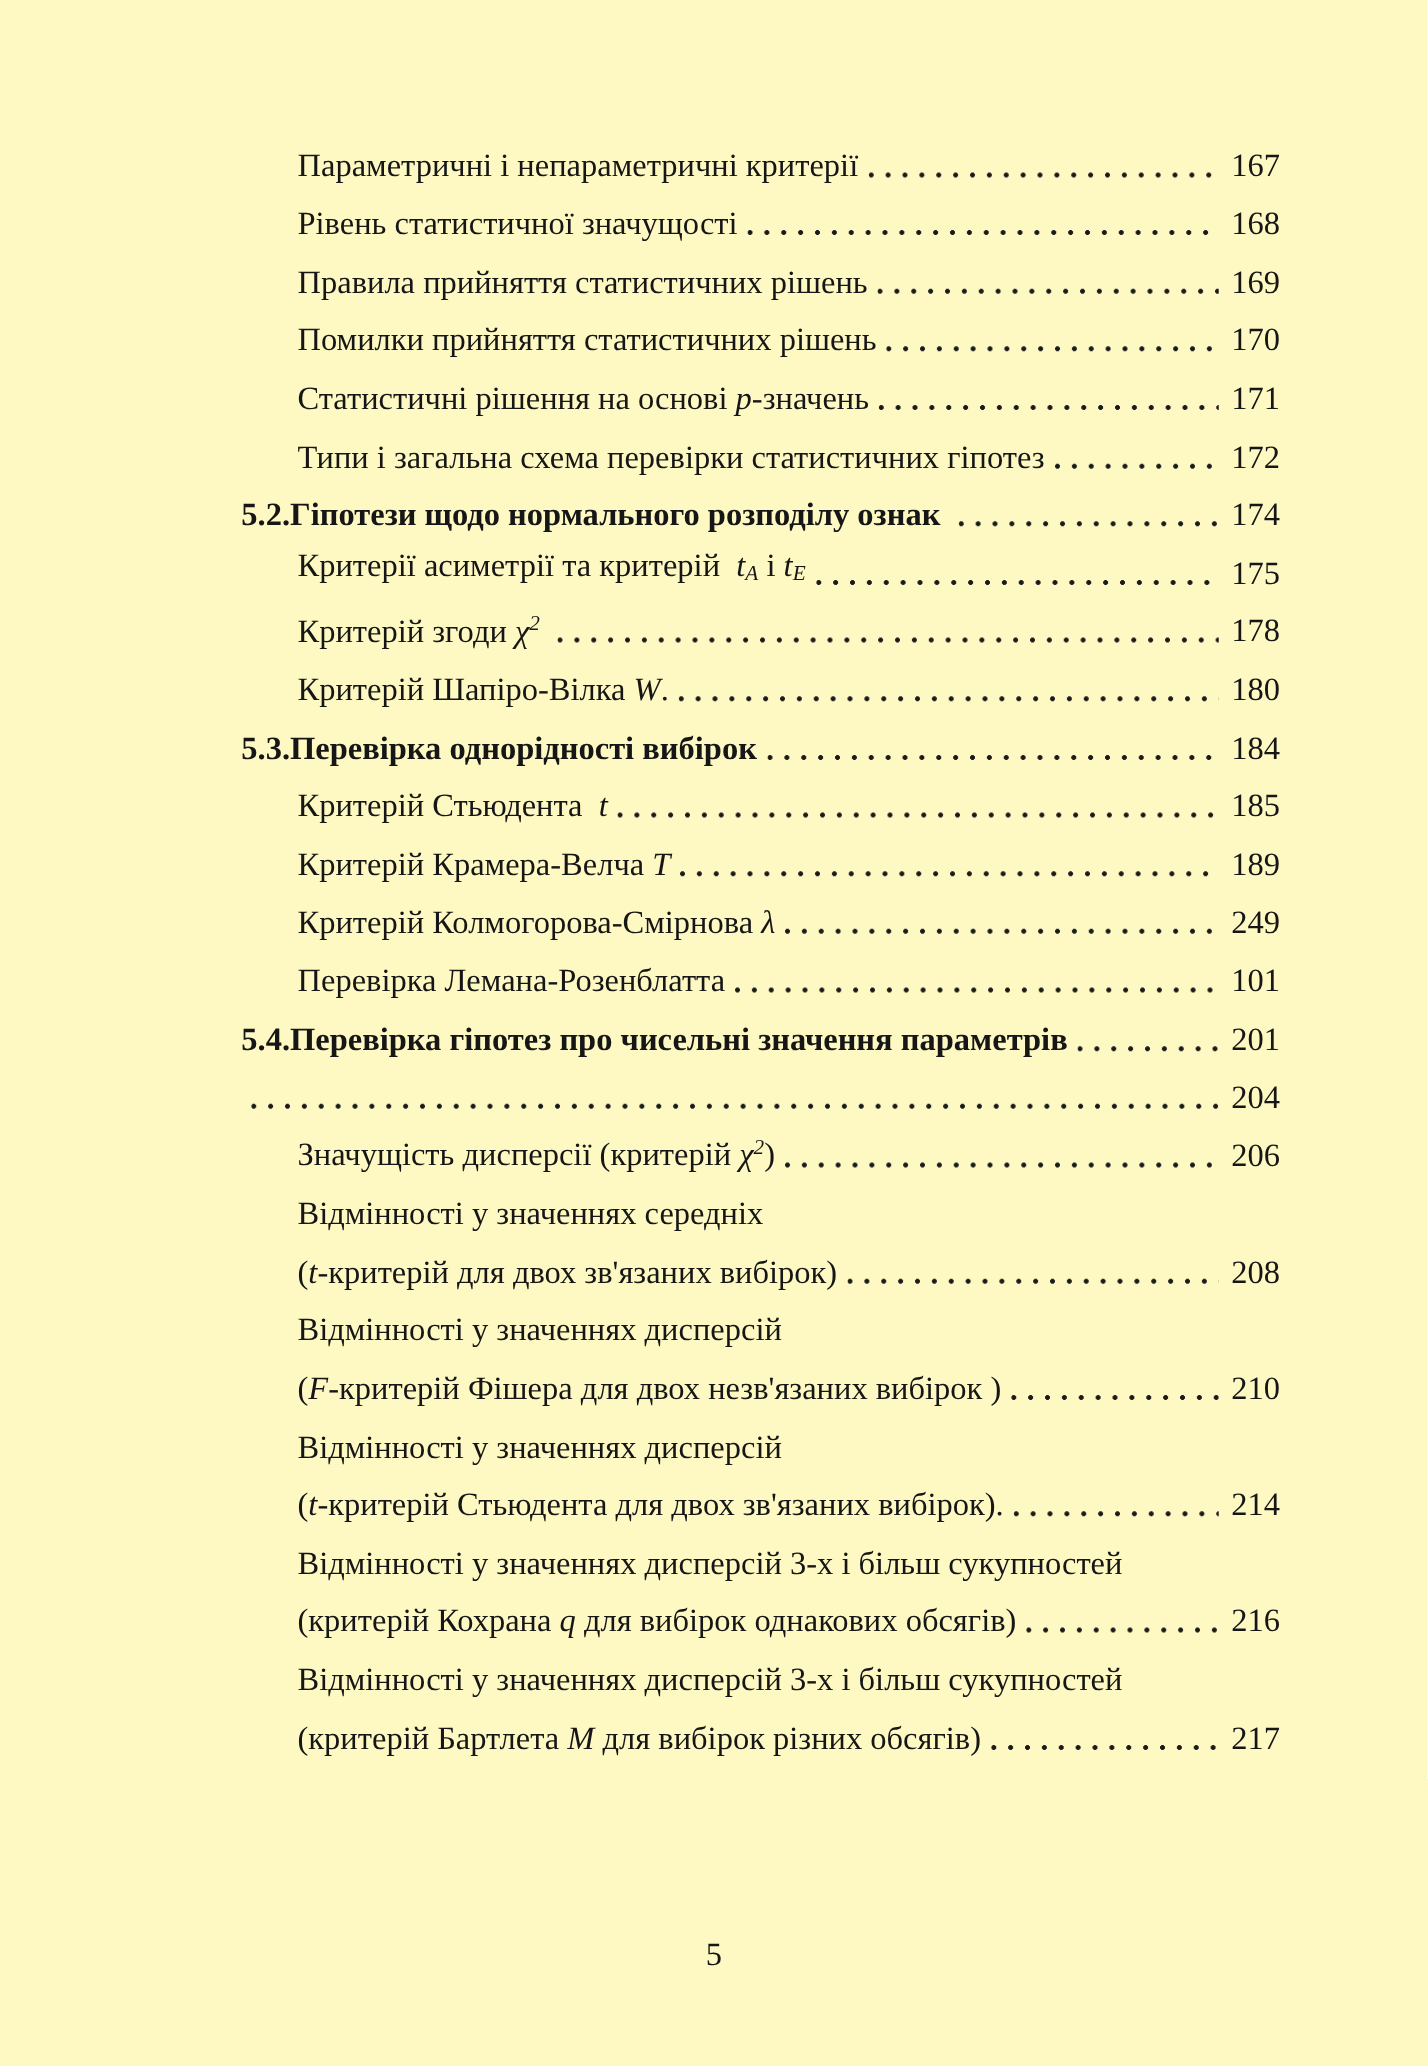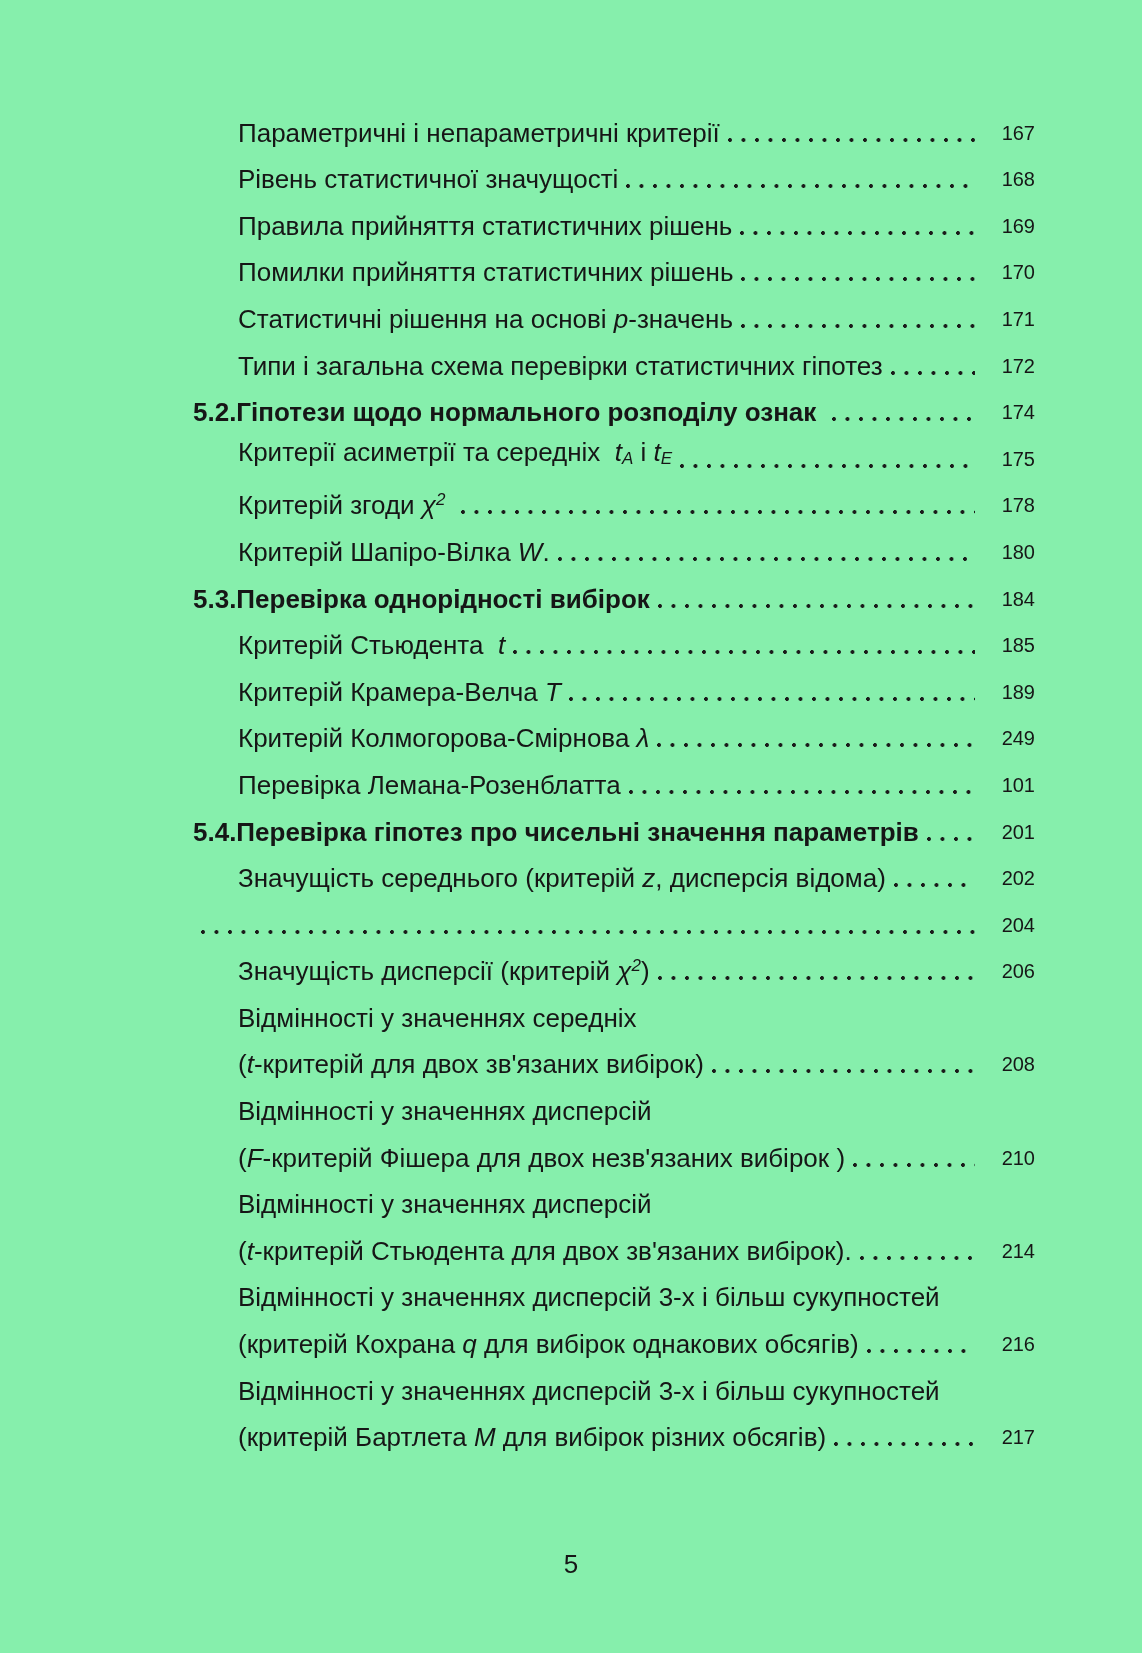--- a/index.html
+++ b/index.html
@@ -1,22 +1,22 @@
 <!DOCTYPE html>
 <html><head>
 <meta charset="utf-8">
 <style>
   html, body { margin: 0; padding: 0; background: #ffffff; }
   .page {
     position: relative;
     width: 1142px;
     height: 1653px;
-    background: #86efac;
+    background: #fef9c3;
     color: #161616;
-    font-family: Liberation Sans, sans-serif;
+    font-family: Liberation Serif, serif;
     overflow: hidden;
   }
   .toc {
     position: absolute;
     left: 193px;
     top: 101px;
     width: 842px;
   }
   .toc-line {
     display: flex;
@@ -40,22 +40,21 @@
     margin: 0 10px 6px 8px;
     background-image: radial-gradient(circle at 2px 2px, #1a1a1a 1.7px, transparent 2.2px);
     background-size: 13.5px 4px;
     background-repeat: repeat-x;
     background-position: left bottom;
     min-width: 14px;
   }
   .pagenum {
     flex: 0 0 auto;
     width: 50px;
-    text-align: right;
-    font-size: 20px;
+    font-size: 26px;
     line-height: 30px;
   }
   .footer-num {
     position: absolute;
     top: 1549px;
     left: 0;
     width: 100%;
     text-align: center;
     font-size: 26px;
     line-height: 30px;
@@ -95,21 +94,21 @@
         <span class="toc-text"><span>Типи і загальна схема перевірки статистичних гіпотез</span></span>
         <span class="leader"></span>
         <span class="pagenum">172</span>
       </div>
       <div class="toc-line section bold">
         <span class="toc-text"><span>5.2.Гіпотези щодо нормального розподілу ознак </span></span>
         <span class="leader"></span>
         <span class="pagenum">174</span>
       </div>
       <div class="toc-line sub">
-        <span class="toc-text"><span>Критерії асиметрії та середніх  </span><span class="seg-it">t</span><span class="seg-it seg-sub">A</span><span> і </span><span class="seg-it">t</span><span class="seg-it seg-sub">E</span></span>
+        <span class="toc-text"><span>Критерії асиметрії та критерій  </span><span class="seg-it">t</span><span class="seg-it seg-sub">A</span><span> і </span><span class="seg-it">t</span><span class="seg-it seg-sub">E</span></span>
         <span class="leader"></span>
         <span class="pagenum">175</span>
       </div>
       <div class="toc-line sub">
         <span class="toc-text"><span>Критерій згоди </span><span class="seg-it">χ</span><span class="seg-it seg-sup">2</span><span> </span></span>
         <span class="leader"></span>
         <span class="pagenum">178</span>
       </div>
       <div class="toc-line sub">
         <span class="toc-text"><span>Критерій Шапіро-Вілка </span><span class="seg-it">W</span><span>.</span></span>
@@ -138,25 +137,20 @@
       </div>
       <div class="toc-line sub">
         <span class="toc-text"><span>Перевірка Лемана-Розенблатта</span></span>
         <span class="leader"></span>
         <span class="pagenum">101</span>
       </div>
       <div class="toc-line section bold">
         <span class="toc-text"><span>5.4.Перевірка гіпотез про чисельні значення параметрів</span></span>
         <span class="leader"></span>
         <span class="pagenum">201</span>
-      </div>
-      <div class="toc-line sub">
-        <span class="toc-text"><span>Значущість середнього (критерій </span><span class="seg-it">z</span><span>, дисперсія відома)</span></span>
-        <span class="leader"></span>
-        <span class="pagenum">202</span>
       </div>
       <div class="toc-line sub">
         <span class="leader"></span>
         <span class="pagenum">204</span>
       </div>
       <div class="toc-line sub">
         <span class="toc-text"><span>Значущість дисперсії (критерій </span><span class="seg-it">χ</span><span class="seg-it seg-sup">2</span><span>)</span></span>
         <span class="leader"></span>
         <span class="pagenum">206</span>
       </div>

